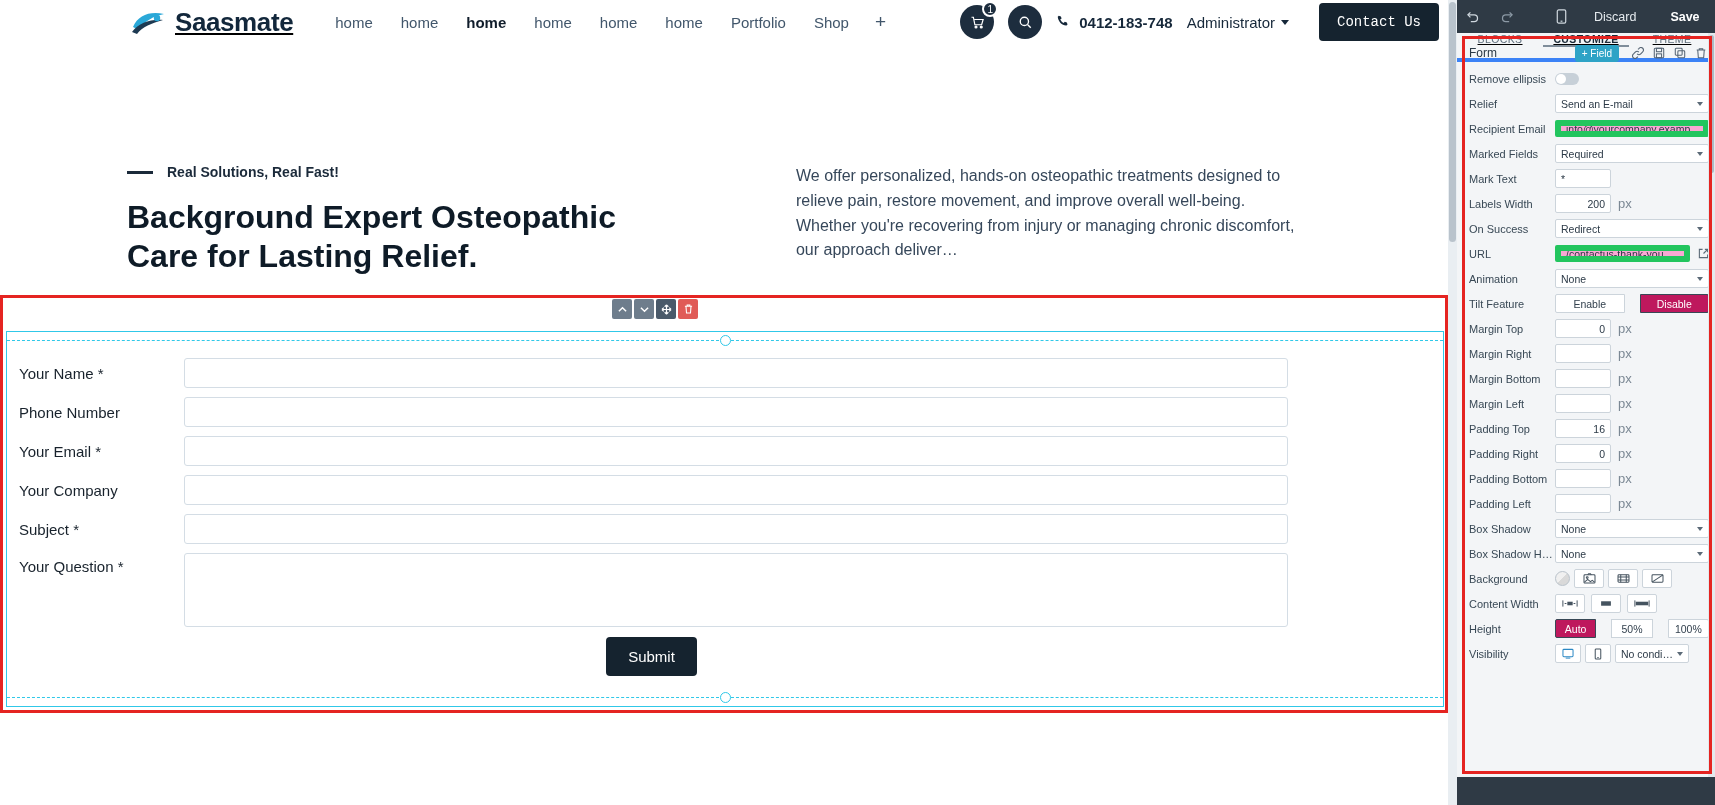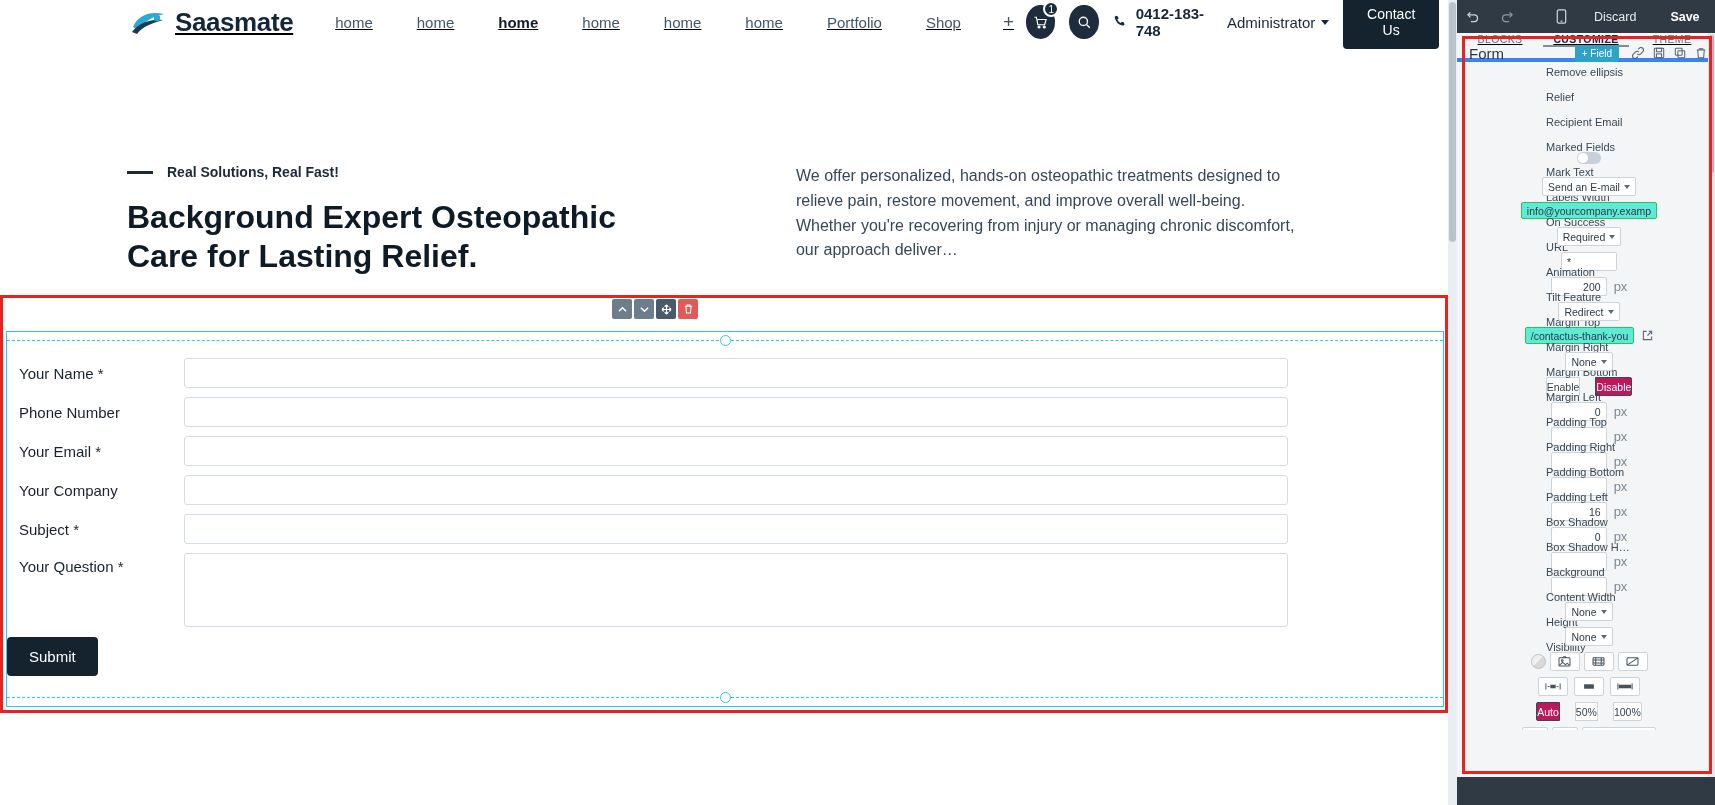--- a/index.html
+++ b/index.html
@@ -33,21 +33,21 @@
     padding: 0 18px 0 130px;
     gap: 0px;
     background: #ffffff;
   }
   .logo-wrap { display:flex; align-items:center; gap:7px; margin-right: 28px; text-decoration: underline; }
   .logo-mark { width: 38px; height: 30px; position: relative; }
   .logo-mark svg { display:block; }
   .logo-text {
     font-size: 26px; font-weight: bold; color: #12273b; letter-spacing: -0.4px;
   }
-  .nav-links { display:flex; gap: 16px; text-decoration: underline; }
+  .nav-links { display:flex; gap: 0px; }
   .nav-links a {
     text-decoration: none;
     color: #41566b;
     font-size: 15px;
     padding: 6px 14px;
     white-space: nowrap;
   }
   .nav-links a.active { color: #101d2b; font-weight: bold; }
   .nav-plus {
     color:#41566b; font-size: 19px; padding: 4px 12px; line-height: 1;
@@ -76,21 +76,22 @@
     display:flex; align-items:center; gap:6px;
     color:#16283a; font-size: 15px;
   }
   .caret-down {
     width:0;height:0;border-left:4px solid transparent;border-right:4px solid transparent;
     border-top:5px solid #16283a; display:inline-block;
   }
   .contact-btn {
     background:#15232f; color:#fff; font-size: 14px;
     padding: 11px 18px; border-radius: 4px; border:none;
-    font-family: Liberation Sans, sans-serif;
+    font-family: Liberation Mono, monospace;
+    margin-left: 16px;
   }
 
   
   #hero { padding: 120px 0 0 0; }
   .hero-row { display:flex; align-items:flex-start; padding-left: 127px; padding-right: 150px; }
   .hero-left { width: 640px; }
   .eyebrow { display:flex; align-items:center; gap: 14px; margin-bottom: 18px; }
   .eyebrow .dash { width: 26px; height: 3px; background:#1b2a3a; display:block; }
   .eyebrow span.txt { font-size: 14px; font-weight: bold; color:#1b2a3a; }
   .hero-title {
@@ -157,21 +158,21 @@
   .field-input {
     flex: 1;
     height: 30px;
     border: 1px solid #d4dde5;
     border-radius: 3px;
     background:#fff;
     margin-right: 147px;
   }
   .field-input.textarea { height: 74px; }
   .submit-row {
-    display:flex; justify-content:flex-start;
+    display:flex; justify-content:center;
     padding-right: 147px; margin-top: 10px;
   }
   .submit-btn {
     background:#15232f; color:#fff; border:none;
     font-size: 15px; padding: 11px 22px; border-radius: 4px;
     font-family: "Liberation Sans", sans-serif;
   }
 
   
   #canvas-scroll {
@@ -233,21 +234,20 @@
   #panel-body {
     position:absolute; left: 8px; top: 40px;
     width: 244px; height: 690px;
     overflow: hidden;
   }
 
   .prow {
     display:flex; align-items:center;
     height: 25px;
     padding-left: 4px;
-    flex-direction: column;
   }
   .plabel {
     width: 86px; flex: 0 0 86px;
     font-size: 11px; color:#384855;
     white-space: nowrap; overflow:hidden; text-overflow: ellipsis;
   }
   .pctl { flex:1; display:flex; align-items:center; gap: 4px; }
 
   .p-select {
     flex:1; height: 19px;
@@ -256,38 +256,38 @@
     display:flex; align-items:center; padding: 0 5px;
     position: relative;
   }
   .p-select .cv { flex:1; overflow:hidden; white-space:nowrap; text-overflow:ellipsis; }
   .p-select .arrow {
     width:0;height:0;border-left:3px solid transparent;border-right:3px solid transparent;
     border-top:4px solid #5b6a77; margin-left: 4px;
   }
   .p-input {
     flex:1; height: 17px;
-    background:#5eead4; border:1px solid #22c55e; border-radius:2px;
+    background:#f9a8d4; border:6px solid #22c55e; border-radius:2px;
     font-size: 10.5px; color:#2c3a47;
     display:flex; align-items:center; padding: 0 5px;
     overflow:hidden; white-space:nowrap;
   }
   .p-num {
     width: 56px; height: 19px;
     background:#fff; border:1px solid #ccd4db; border-radius:2px;
     font-size: 10.5px; color:#2c3a47;
     display:flex; align-items:center; justify-content:flex-end;
     padding: 0 5px;
   }
   .unit { font-size: 13px; color:#7b8894; margin-left: 3px; }
 
   .form-header {
     display:flex; align-items:center; height: 26px; padding-left: 4px;
   }
-  .form-header .ttl { font-size: 15px; color:#2b3946; flex:1; }
+  .form-header .ttl { font-size: 12px; color:#2b3946; flex:1; }
   .addfield {
     background:#2ea3c6; color:#fff; font-size: 10px;
     padding: 3px 7px; border-radius: 3px; margin-right: 6px;
   }
   .hdr-icon {
     width: 16px; height: 16px; margin-left: 5px;
     display:flex;align-items:center;justify-content:center;
     color:#566574;
   }
 

